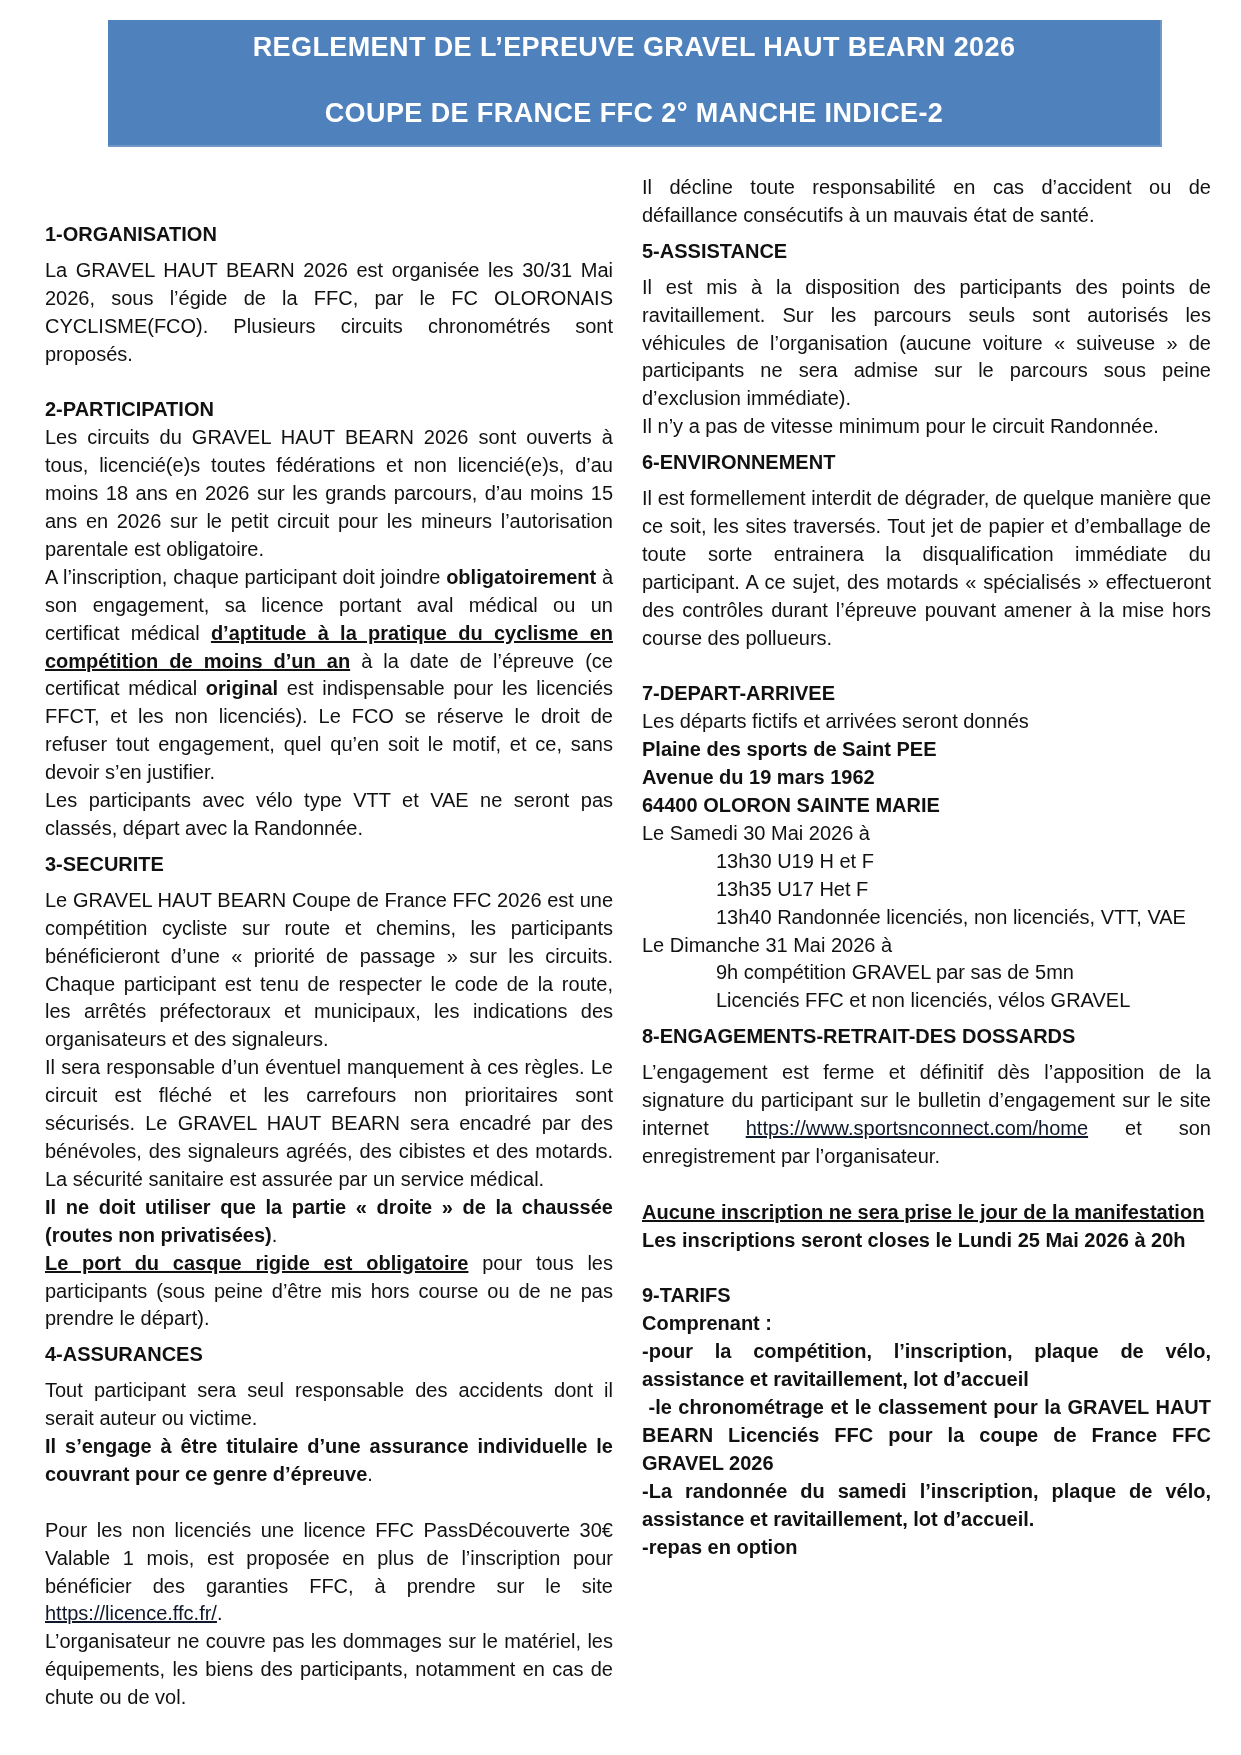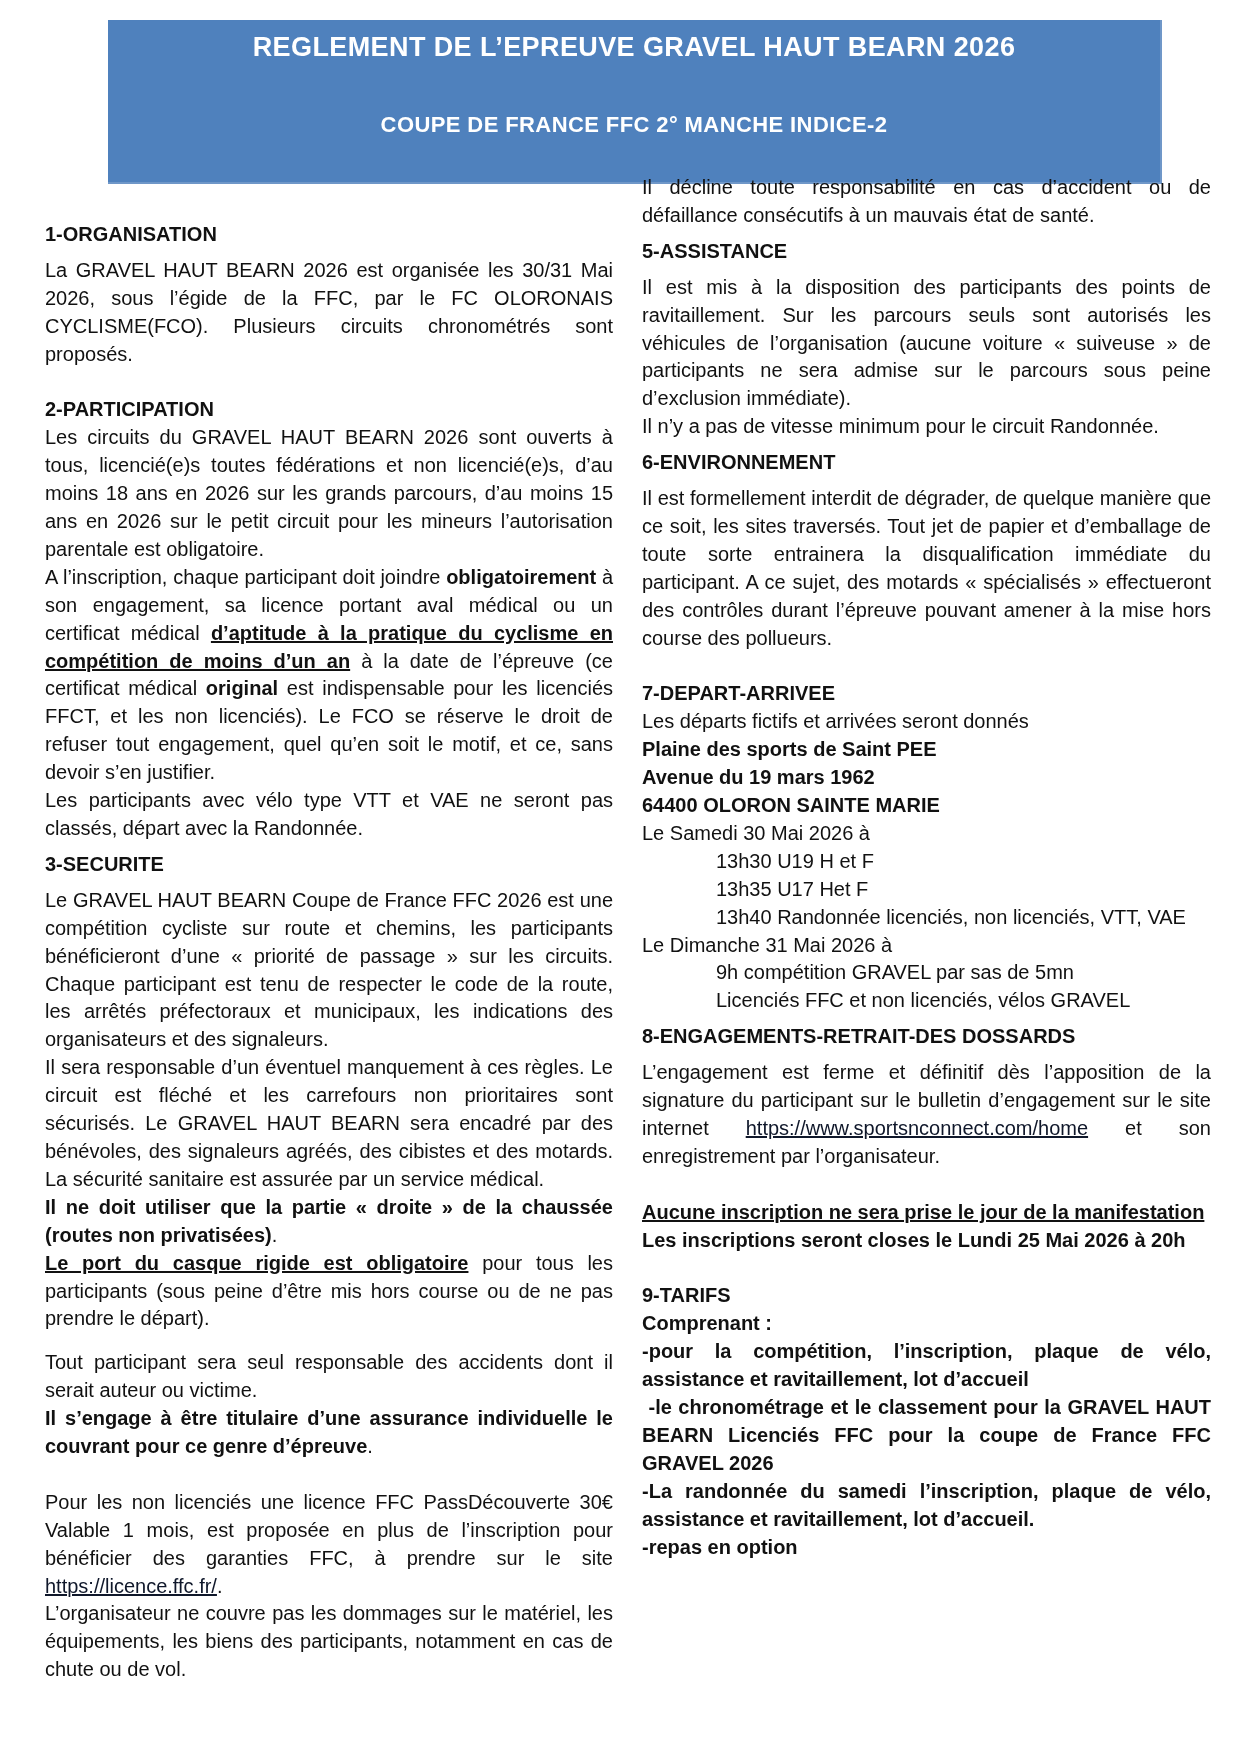--- a/index.html
+++ b/index.html
@@ -1,24 +1,24 @@
 <!DOCTYPE html>
 <html><head>
 <meta charset="utf-8">
 <style>
   * { box-sizing: border-box; margin: 0; padding: 0; }
   html, body { width: 1241px; height: 1755px; background: #ffffff; overflow: hidden; }
   body { position: relative; font-family: "Liberation Sans", "DejaVu Sans", sans-serif; color: #111; }
   .banner {
-    position: absolute; left: 108px; top: 20px; width: 1054px; height: 164px;
+    position: absolute; left: 108px; top: 20px; width: 1054px; height: 127px;
     background: #4f81bd; border-bottom: 2px solid #6f97c8; border-right: 2px solid #6f97c8;
     color: #fff; text-align: center; font-weight: bold;
   }
   .banner .l1 { position: absolute; left: 0; right: 0; top: 12px; font-size: 27px; letter-spacing: 0.4px; }
-  .banner .l2 { position: absolute; left: 0; right: 0; top: 92px; font-size: 22px; letter-spacing: 0.4px; }
+  .banner .l2 { position: absolute; left: 0; right: 0; top: 78px; font-size: 27px; letter-spacing: 0.4px; }
   .col { position: absolute; font-size: 20px; line-height: 27.9px; }
   .col.left { left: 45px; top: 198px; width: 568px; margin-top: 23px; }
   .col.right { left: 642px; top: 174px; width: 569px; }
   .h { font-weight: bold; }
   .p { text-align: justify; }
   .gap { height: 27.9px; }
   .sgap { height: 8px; }
   b { font-weight: bold; }
   u { text-decoration: underline; }
   a.lnk { color: #0f172a; text-decoration: underline; }
@@ -49,20 +49,21 @@
   <section>
     <div class="h">3-SECURITE</div>
     <div class="sgap"></div>
     <div class="p">Le GRAVEL HAUT BEARN Coupe de France FFC 2026 est une compétition cycliste sur route et chemins, les participants bénéficieront d’une « priorité de passage » sur les circuits. Chaque participant est tenu de respecter le code de la route, les arrêtés préfectoraux et municipaux, les indications des organisateurs et des signaleurs.</div>
     <div class="p">Il sera responsable d’un éventuel manquement à ces règles. Le circuit est fléché et les carrefours non prioritaires sont sécurisés. Le GRAVEL HAUT BEARN sera encadré par des bénévoles, des signaleurs agréés, des cibistes et des motards. La sécurité sanitaire est assurée par un service médical.</div>
     <div class="p"><b>Il ne doit utiliser que la partie « droite » de la chaussée (routes non privatisées)</b><span>.</span></div>
     <div class="p"><b><u>Le port du casque rigide est obligatoire</u></b><span> pour tous les participants (sous peine d’être mis hors course ou de ne pas prendre le départ).</span></div>
   </section>
   <div class="sgap"></div>
   <section>
+    <div class="h">4-ASSURANCES</div>
     <div class="sgap"></div>
     <div class="p">Tout participant sera seul responsable des accidents dont il serait auteur ou victime.</div>
     <div class="p"><b>Il s’engage à être titulaire d’une assurance individuelle le couvrant pour ce genre d’épreuve</b><span>.</span></div>
     <div class="gap"></div>
     <div class="p"><span>Pour les non licenciés une licence FFC PassDécouverte 30€ Valable 1 mois, est proposée en plus de l’inscription pour bénéficier des garanties FFC, à prendre sur le site </span><a class="lnk">https://licence.ffc.fr/</a><span>.</span></div>
     <div class="p">L’organisateur ne couvre pas les dommages sur le matériel, les équipements, les biens des participants, notamment en cas de chute ou de vol.</div>
   </section>
 </div>
 
 <div class="col right">

